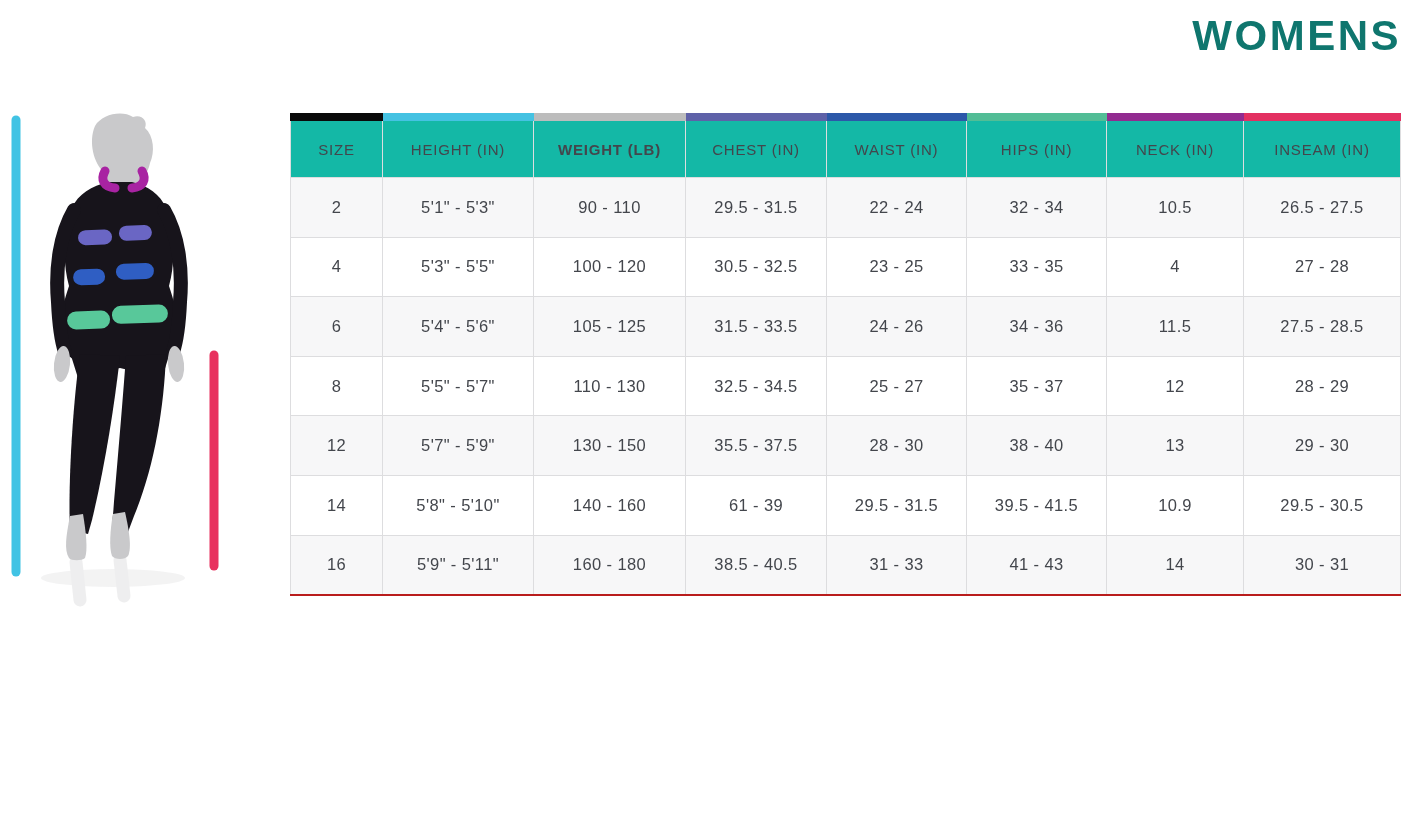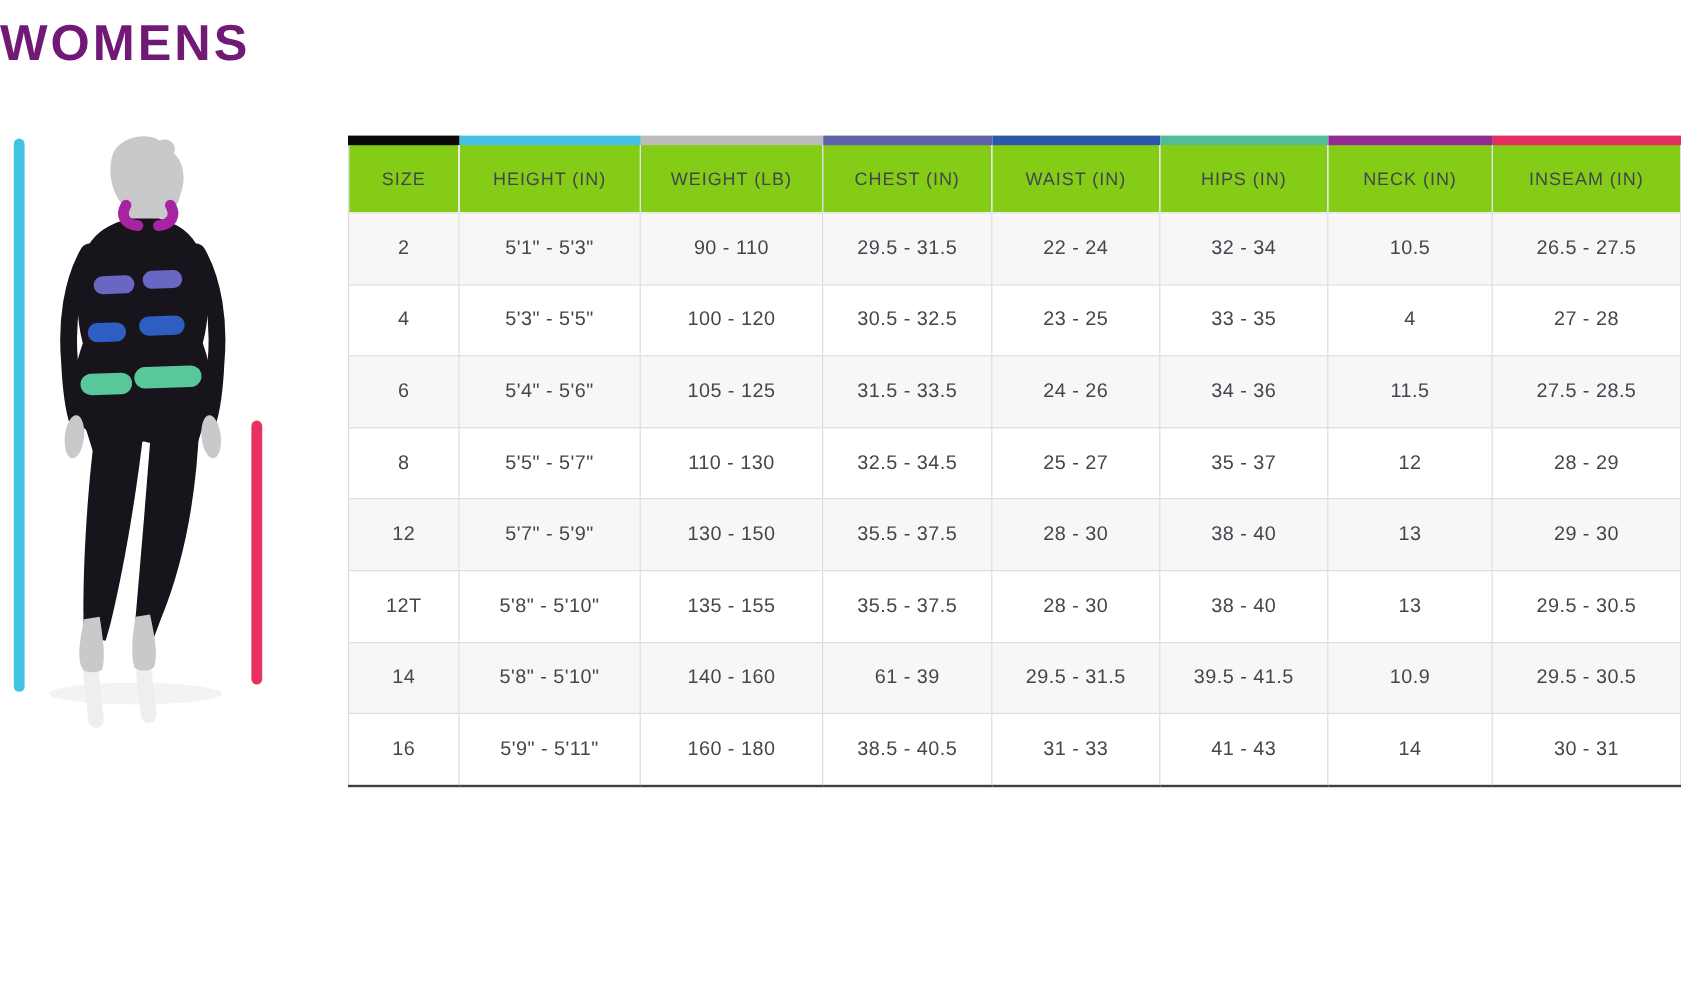--- a/index.html
+++ b/index.html
@@ -2,44 +2,44 @@
 <html><head>
 <meta charset="utf-8">
 <style>
   html,body { margin:0; padding:0; }
   body {
     width:1401px; height:837px; position:relative; background:#ffffff;
     font-family:"Liberation Sans", sans-serif; overflow:hidden;
   }
   h1.page-title {
     position:absolute; top:12px; left:0; width:100%; margin:0;
-    text-align:left; font-size:42px; font-weight:bold;
-    letter-spacing:2.5px; color:#701a75;
+    text-align:right; font-size:42px; font-weight:bold;
+    letter-spacing:2.5px; color:#0f766e;
   }
   .figure-wrap { position:absolute; left:8px; top:110px; width:232px; height:520px; }
 
   table.size-chart {
     position:absolute; left:290px; top:113px;
     border-collapse:collapse; table-layout:fixed; background:#fff;
   }
   .size-chart th, .size-chart td {
     border:1px solid #dddddf; text-align:center; vertical-align:middle;
     padding:0; overflow:hidden; white-space:nowrap;
   }
   .size-chart th {
-    height:56px; background:#84cc16; font-size:15px; font-weight:400;
+    height:56px; background:#14b8a6; font-size:15px; font-weight:400;
     letter-spacing:0.8px; color:#43464c;
     border-top-width:8px; border-top-style:solid; border-top-color:#000;
   }
   .size-chart td {
     height:58.6px; font-size:16.5px; font-weight:400;
     letter-spacing:0.4px; color:#43464c; background:#ffffff;
   }
   .size-chart tbody tr:nth-child(odd) td { background:#f7f7f8; }
-  .size-chart tbody tr:last-child td { border-bottom:2px solid #404040; }
+  .size-chart tbody tr:last-child td { border-bottom:2px solid #b91c1c; }
 </style>
 </head>
 <body>
 
 <h1 class="page-title">WOMENS</h1>
 
 <div class="figure-wrap">
   <svg width="232" height="520" viewBox="0 0 232 520">
 
     <g opacity="0.3">
@@ -99,21 +99,21 @@
       <col style="width:141px">
     <col style="width:140px">
       <col style="width:140px">
       <col style="width:137px">
       <col style="width:157px">
   </colgroup>
   <thead>
     <tr id="header-row">
         <th style="border-top-color: rgb(10, 10, 10);">SIZE</th>
         <th style="border-top-color: rgb(69, 194, 226);">HEIGHT (IN)</th>
-        <th style="border-top-color: rgb(188, 188, 188);">WEIGHT (LB)</th>
+        <th style="border-top-color: rgb(188, 188, 188); font-weight: bold;">WEIGHT (LB)</th>
         <th style="border-top-color: rgb(94, 97, 168);">CHEST (IN)</th>
         <th style="border-top-color: rgb(44, 88, 169);">WAIST (IN)</th>
         <th style="border-top-color: rgb(82, 189, 150);">HIPS (IN)</th>
         <th style="border-top-color: rgb(146, 43, 144);">NECK (IN)</th>
         <th style="border-top-color: rgb(227, 48, 97);">INSEAM (IN)</th>
       </tr>
   </thead>
   <tbody id="body-rows">
       <tr>
         <td>2</td>
@@ -159,30 +159,20 @@
         <td>12</td>
         <td>5'7" - 5'9"</td>
         <td>130 - 150</td>
         <td>35.5 - 37.5</td>
         <td>28 - 30</td>
         <td>38 - 40</td>
         <td>13</td>
         <td>29 - 30</td>
       </tr>
       <tr>
-        <td>12T</td>
-        <td>5'8" - 5'10"</td>
-        <td>135 - 155</td>
-        <td>35.5 - 37.5</td>
-        <td>28 - 30</td>
-        <td>38 - 40</td>
-        <td>13</td>
-        <td>29.5 - 30.5</td>
-      </tr>
-      <tr>
         <td>14</td>
         <td>5'8" - 5'10"</td>
         <td>140 - 160</td>
         <td>61 - 39</td>
         <td>29.5 - 31.5</td>
         <td>39.5 - 41.5</td>
         <td>10.9</td>
         <td>29.5 - 30.5</td>
       </tr>
       <tr>

